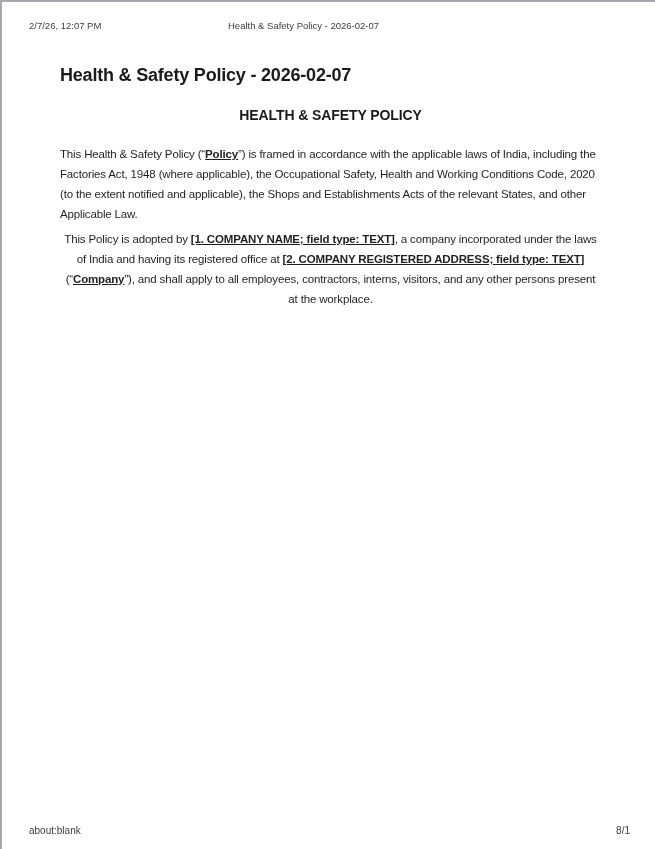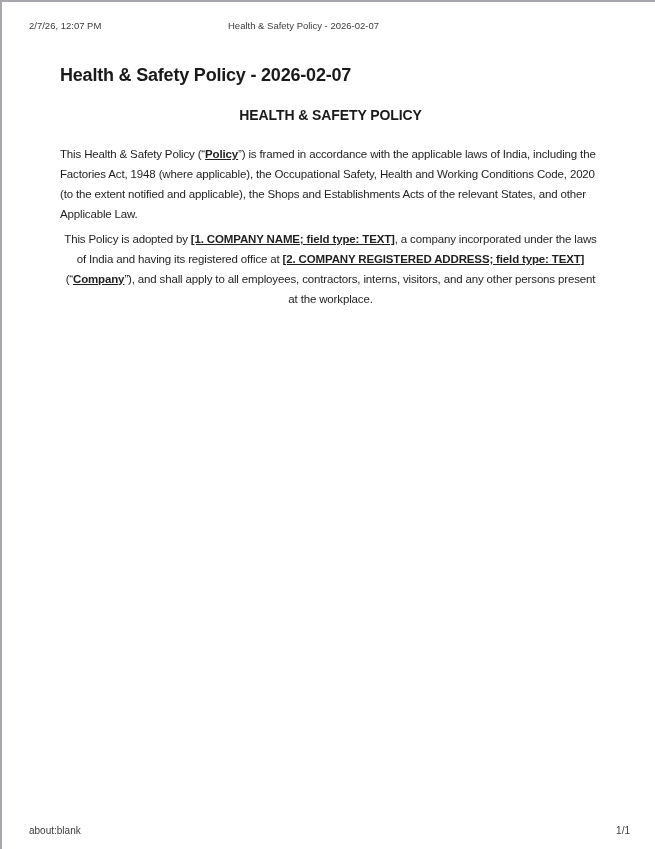--- a/index.html
+++ b/index.html
@@ -106,14 +106,14 @@
 
   <h2 class="policy-heading">HEALTH &amp; SAFETY POLICY</h2>
 
   <p class="policy-paragraph"><span>This Health &amp; Safety Policy (“</span><b>Policy</b><span>”) is framed in accordance with the applicable laws of India, including the Factories Act, 1948 (where applicable), the Occupational Safety, Health and Working Conditions Code, 2020 (to the extent notified and applicable), the Shops and Establishments Acts of the relevant States, and other Applicable Law.</span></p>
 
   <p class="policy-paragraph"><span>This Policy is adopted by </span><b>[1. COMPANY NAME; field type: TEXT]</b><span>, a company incorporated under the laws of India and having its registered office at </span><b>[2. COMPANY REGISTERED ADDRESS; field type: TEXT]</b><span> (“</span><b>Company</b><span>”), and shall apply to all employees, contractors, interns, visitors, and any other persons present at the workplace.</span></p>
 </div>
 
 <div class="print-footer">
   <span>about:blank</span>
-  <span>1/1</span>
+  <span>8/1</span>
 </div>
 
 </body></html>

